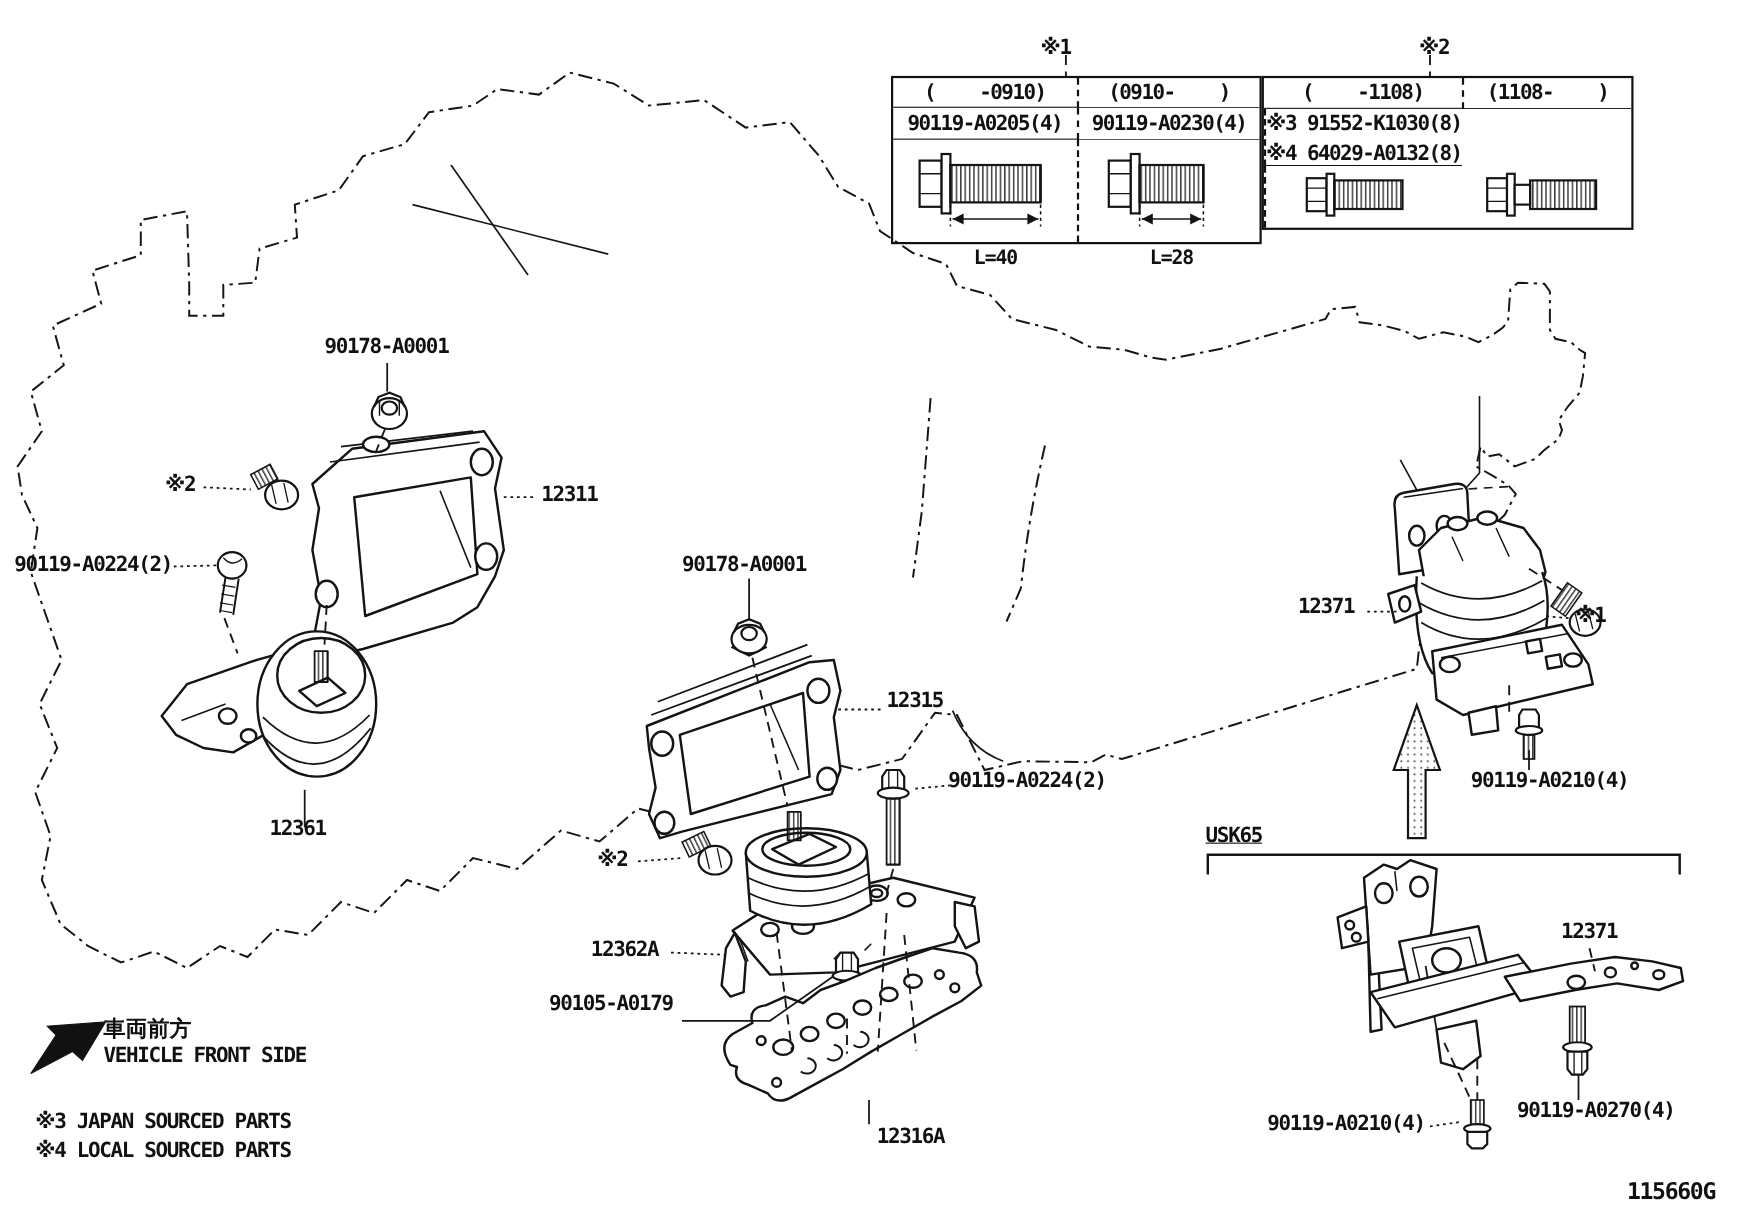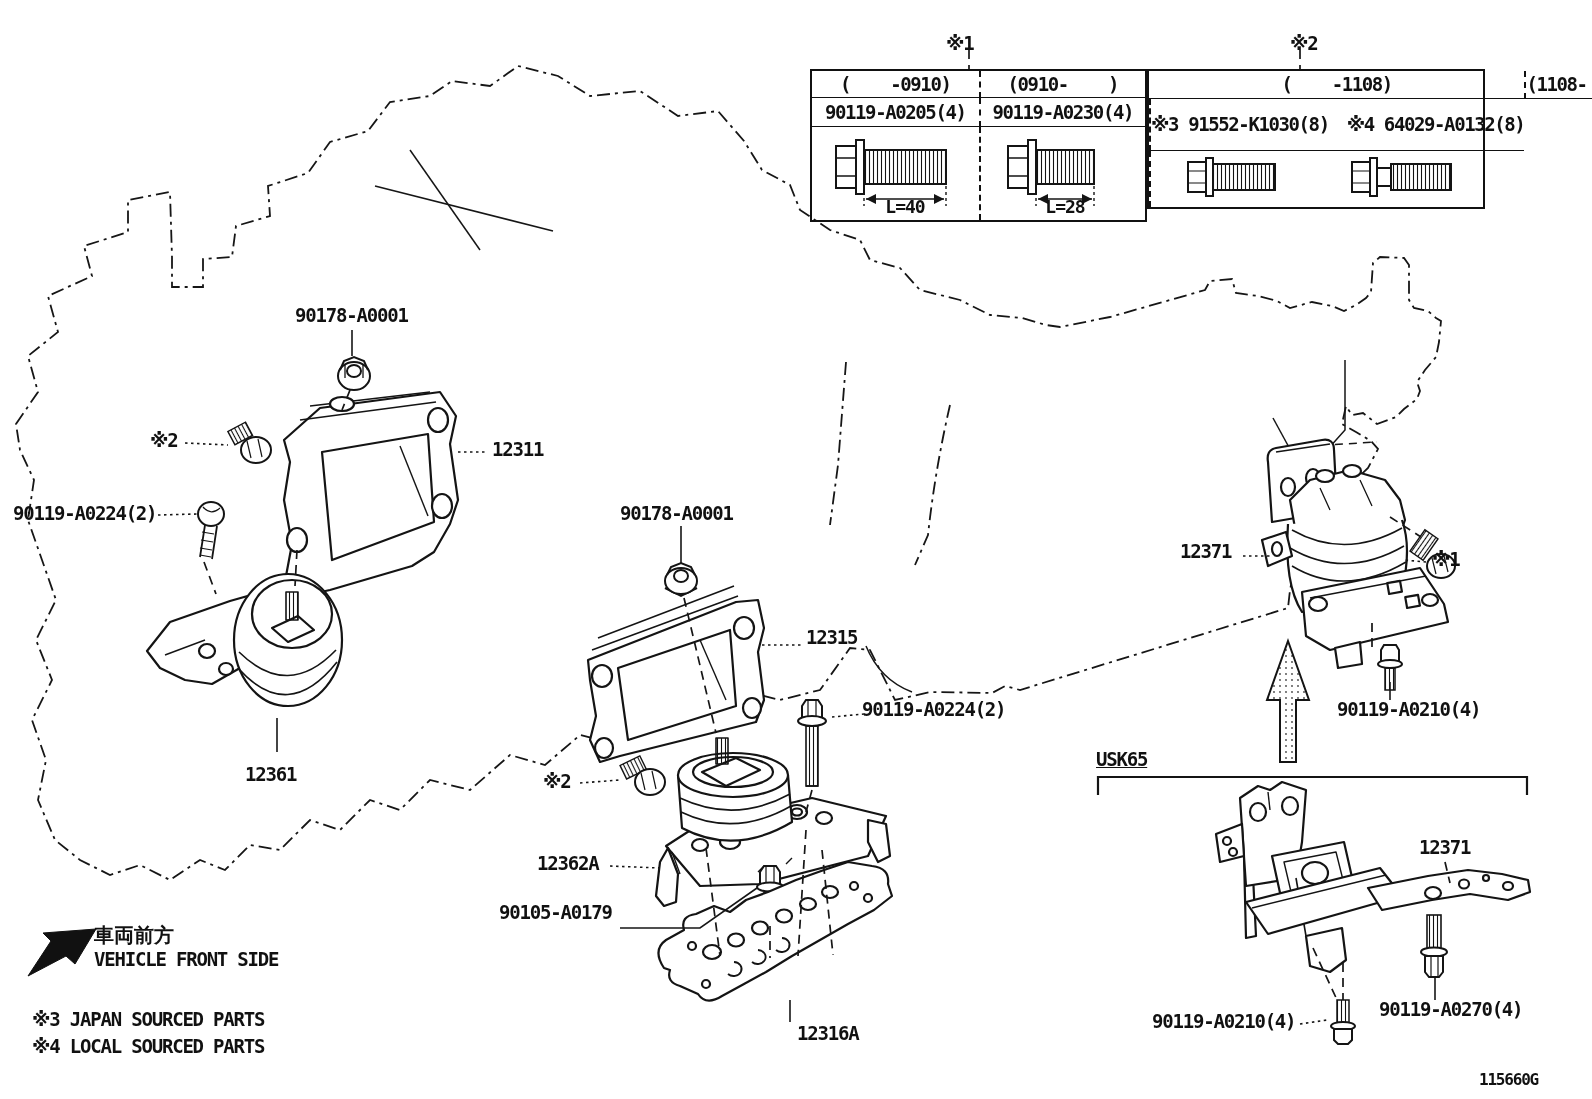--- a/index.html
+++ b/index.html
@@ -2,30 +2,30 @@
 <html><head>
 <meta charset="utf-8">
 <style>
   html,body{margin:0;padding:0;background:#fff;}
   #page{position:relative;width:1592px;height:1099px;background:#fff;overflow:hidden;
         font-family:"DejaVu Sans Mono","DejaVu Sans",monospace;color:#111;}
   #art{position:absolute;left:0;top:0;}
   .lbl{position:absolute;font:bold 19px/1.05 "DejaVu Sans Mono","DejaVu Sans",monospace;
        letter-spacing:-1.2px;color:#111;white-space:pre;}
   .lbl.jp{font-family:"DejaVu Sans",sans-serif;letter-spacing:0;font-size:20px;}
-  .lbl.code{font-size:16px;}
+  .lbl.code{font-size:21px;}
   
   .ptable{position:absolute;border:2.5px solid #111;display:grid;grid-template-columns:1fr 1fr;background:transparent;}
   .ptable .cell{border-bottom:1.6px solid #111;display:flex;align-items:center;justify-content:center;
        font:bold 19px/1.0 "DejaVu Sans Mono","DejaVu Sans",monospace;letter-spacing:-1.4px;white-space:pre;}
   .ptable .cell.rcol{border-left:2px dashed #111;}
   .ptable .cell.fig{border-bottom:none;}
-  .ptable .cell.two{flex-direction:row;justify-content:flex-end;gap:18px;line-height:1.08;}
+  .ptable .cell.two{flex-direction:column;justify-content:flex-end;gap:7px;line-height:1.08;}
   .dim{position:absolute;font:bold 18px/1 "DejaVu Sans Mono","DejaVu Sans",monospace;letter-spacing:-1px;
-       text-align:center;width:52px;}
+       text-align:center;width:52px;margin-top:28px;}
 </style>
 </head>
 <body>
 
 <div id="page">
 
 <svg id="art" width="1592" height="1099" viewBox="0 0 1592 1099">
   <defs>
     <pattern id="thr" width="4" height="6" patternUnits="userSpaceOnUse">
       <path d="M1.5,0 V6" stroke="#111" stroke-width="1.1"></path>
@@ -353,21 +353,21 @@
     <div class="cell fig rcol"></div>
   </div>
 
   <div class="lbl" style="left:946px;top:34px;">※1</div>
   <div class="lbl" style="left:1290px;top:34px;">※2</div>
 
   <div class="lbl" style="left:295px;top:306px;">90178-A0001</div>
   <div class="lbl" style="left:150px;top:431px;">※2</div>
   <div class="lbl" style="left:492px;top:440px;">12311</div>
   <div class="lbl" style="left:13px;top:504px;">90119-A0224(2)</div>
-  <div class="lbl" style="left:245px;top:744px;margin-top:21px;">12361</div>
+  <div class="lbl" style="left:245px;top:744px;">12361</div>
   <div class="lbl" style="left:620px;top:504px;">90178-A0001</div>
   <div class="lbl" style="left:806px;top:628px;">12315</div>
   <div class="lbl" style="left:862px;top:700px;">90119-A0224(2)</div>
   <div class="lbl" style="left:543px;top:772px;">※2</div>
   <div class="lbl" style="left:537px;top:854px;">12362A</div>
   <div class="lbl" style="left:499px;top:903px;">90105-A0179</div>
   <div class="lbl" style="left:757px;top:1024px;margin-left:40px;">12316A</div>
   <div class="lbl" style="left:1180px;top:542px;">12371</div>
   <div class="lbl" style="left:1432px;top:550px;">※1</div>
   <div class="lbl" style="left:1337px;top:700px;">90119-A0210(4)</div>

